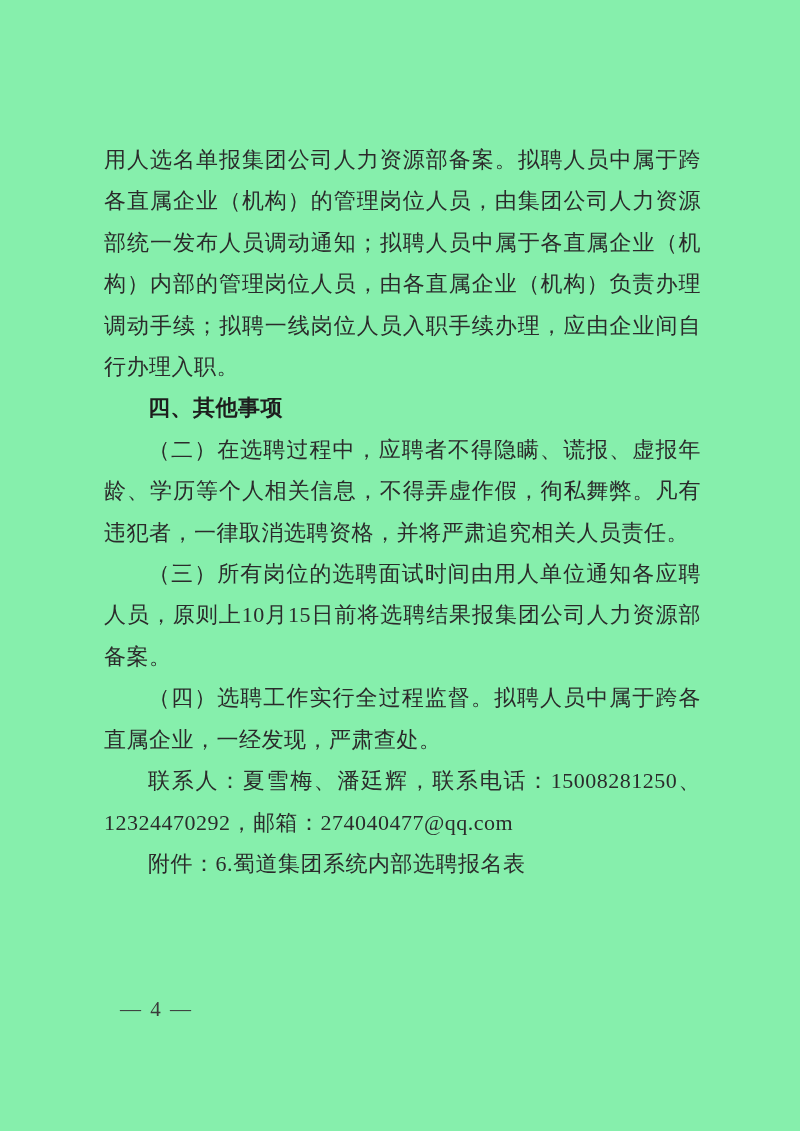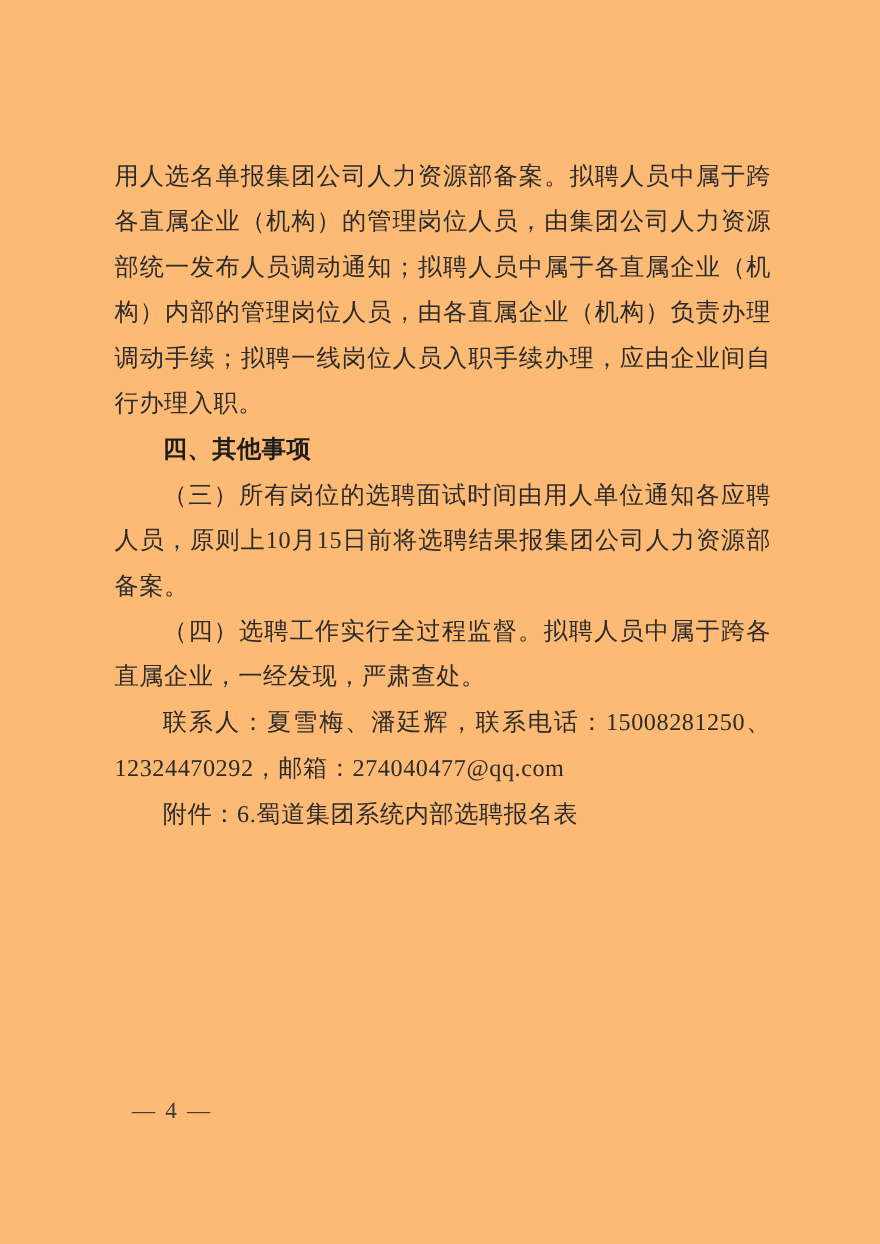--- a/index.html
+++ b/index.html
@@ -5,21 +5,21 @@
   html, body {
     margin: 0;
     padding: 0;
     background: #e8e8e8;
   }
   .page {
     position: relative;
     width: 800px;
     height: 1131px;
     margin: 0 auto;
-    background: #fdba74;
+    background: #86efac;
     font-family: "Liberation Serif", "DejaVu Serif", serif;
     color: #2b2b2b;
     overflow: hidden;
   }
   .content {
     position: absolute;
     left: 104px;
     top: 139px;
     width: 597px;
     font-size: 22px;
@@ -50,19 +50,20 @@
     color: #3a3a3a;
   }
 </style>
 </head>
 <body>
 
 <div class="page">
   <div class="content">
     <p class="para">用人选名单报集团公司人力资源部备案。拟聘人员中属于跨各直属企业（机构）的管理岗位人员，由集团公司人力资源部统一发布人员调动通知；拟聘人员中属于各直属企业（机构）内部的管理岗位人员，由各直属企业（机构）负责办理调动手续；拟聘一线岗位人员入职手续办理，应由企业间自行办理入职。</p>
     <p class="section-heading">四、其他事项</p>
+    <p class="para-indent">（二）在选聘过程中，应聘者不得隐瞒、谎报、虚报年龄、学历等个人相关信息，不得弄虚作假，徇私舞弊。凡有违犯者，一律取消选聘资格，并将严肃追究相关人员责任。</p>
     <p class="para-indent">（三）所有岗位的选聘面试时间由用人单位通知各应聘人员，原则上10月15日前将选聘结果报集团公司人力资源部备案。</p>
     <p class="para-indent">（四）选聘工作实行全过程监督。拟聘人员中属于跨各直属企业，一经发现，严肃查处。</p>
     <p class="para-indent">联系人：夏雪梅、潘廷辉，联系电话：15008281250、12324470292，邮箱：274040477@qq.com</p>
     <p class="para-indent">附件：6.蜀道集团系统内部选聘报名表</p>
   </div>
   <div class="page-number">— 4 —</div>
 </div>
 
 </body></html>

